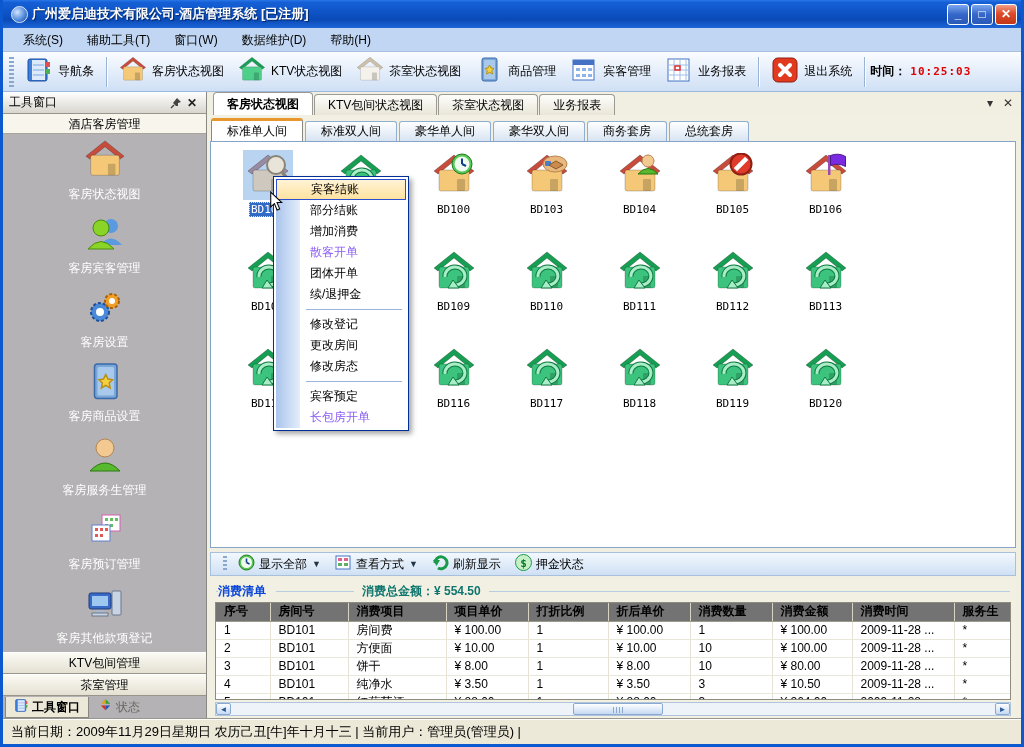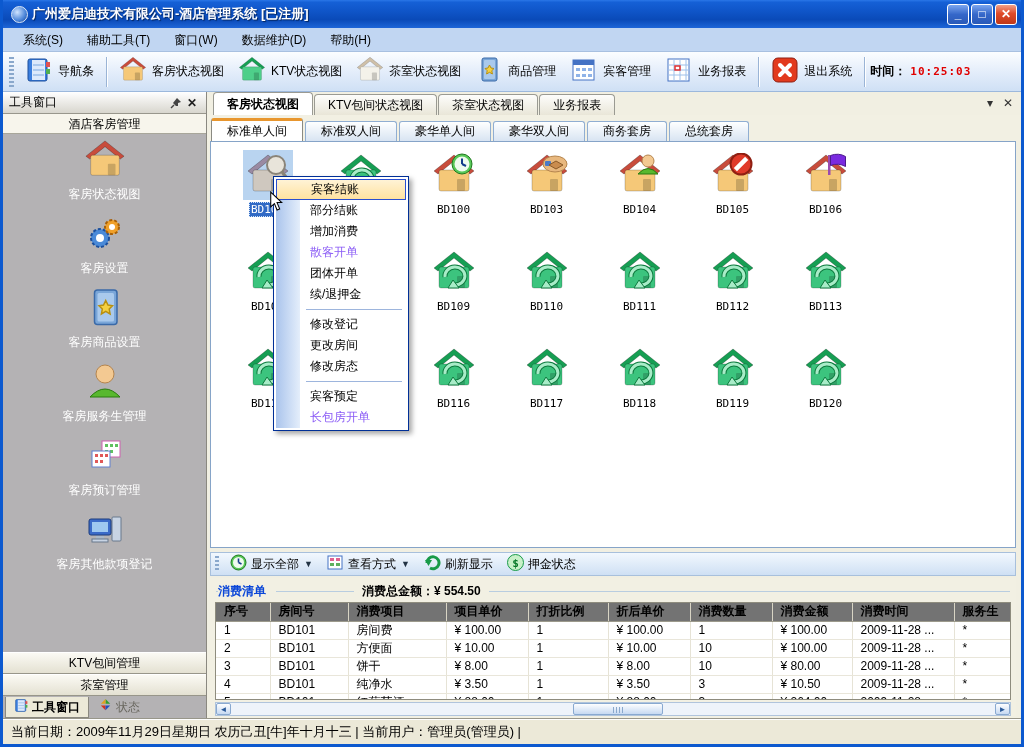--- a/index.html
+++ b/index.html
@@ -83,32 +83,32 @@
   .ctx::before { content:""; position:absolute; left:2px; top:2px; bottom:2px; width:24px;
     background:linear-gradient(90deg,#aac4ec,#e4eefb); }
   .ctx-item { position:relative; height:21px; line-height:21px; padding-left:34px; white-space:nowrap; }
   .ctx-item.hl { background:linear-gradient(180deg,#fff3d6,#ffe2a0); border:1px solid #2a4fd0; height:21px; line-height:19px; }
   .ctx-item.dis { color:#8b5cf6; }
   .ctx-sep { height:1px; background:#9db5dd; margin:4px 4px 4px 30px; }
   .cursor { position:absolute; left:58px; top:49px; z-index:6; }
 
   
   .view-toolbar { position:absolute; top:460px; left:3px; right:5px; height:24px;
-    background:linear-gradient(180deg,#f2f8fe,#cfe0f4); border:1px solid #a8c0dc; display:flex; align-items:center; }
+    background:linear-gradient(180deg,#f2f8fe,#cfe0f4); border:1px solid #a8c0dc; display:flex; align-items:center;padding-left:8px; }
   .vgrip { width:4px; height:16px; margin:0 4px; background:repeating-linear-gradient(180deg,#8aa8cc 0 2px,transparent 2px 4px); }
   .vbtn { display:flex; align-items:center; gap:4px; padding:0 7px; height:22px; }
   .vbtn svg { width:17px; height:17px; }
   .varrow { font-size:9px; color:#234; margin-left:1px; }
 
   
   .bottom-wrap { position:absolute; top:486px; left:3px; right:5px; bottom:0; background:#f2f0e3; }
   .cap { position:absolute; top:5px; left:6px; right:6px; height:16px; }
   .cap .line { position:absolute; left:0; right:0; top:8px; height:1px; background:#b9cde0; }
   .cap .t1 { position:absolute; left:2px; top:0; background:#f2f0e3; padding-right:10px; color:#0a46d8; font-weight:bold; }
-  .cap .t2 { position:absolute; left:138px; top:0; background:#f2f0e3; padding:0 8px; color:#000000; font-weight:bold; }
+  .cap .t2 { position:absolute; left:138px; top:0; background:#f2f0e3; padding:0 8px; color:#0f766e; font-weight:bold; }
   .cap .t2 b { font-weight:bold; }
 
   .ctable { position:absolute; top:24px; left:5px; right:5px; height:98px; background:#fff; border:1px solid #8e8c7e; overflow:hidden; }
   table { border-collapse:collapse; table-layout:fixed; width:100%; }
   th { height:18px; background:#737373; border-bottom:1px solid #9c9a8c; border-right:1px solid #d8d4c4;
        font-weight:bold; text-align:left; padding-left:8px; white-space:nowrap; overflow:hidden; }
   td { height:16px; border-right:1px solid #e6e3d6; border-bottom:1px solid #e9e6da; padding-left:8px;
        white-space:nowrap; overflow:hidden; font-size:12px; }
   .hscroll { position:absolute; top:124px; left:5px; right:5px; height:14px; background:#eef3fa; border:1px solid #b0c4dc; }
   .harrow { position:absolute; top:0; width:15px; height:12px; background:linear-gradient(180deg,#fdfeff,#c6d9f2);
@@ -249,20 +249,29 @@
     </div>
     <div class="sb-group-title">酒店客房管理</div>
     <div class="sb-items" id="sb-items">
         <div class="sb-item">
           <span><svg viewBox="0 0 44 44">
               <polygon points="2,18 22,2 42,18 38,21 22,8 6,21" fill="#c84c3c" stroke="rgba(0,0,0,.25)"></polygon>
               <rect x="7" y="17" width="30" height="21" rx="2" fill="#f5c878" stroke="rgba(0,0,0,.2)"></rect>
               <rect x="25" y="26" width="8" height="12" rx="1" fill="rgba(0,0,0,.18)"></rect>
             </svg></span>
           <span class="lbl">客房状态视图</span>
+        </div>
+        <div class="sb-item">
+          <span><svg viewBox="0 0 42 42">
+              <circle cx="27" cy="13" r="7" fill="#5a9ae0"></circle>
+              <path d="M16 32 q11 -13 22 0 z" fill="#5a9ae0"></path>
+              <circle cx="17" cy="15" r="8" fill="#8ad428" stroke="#4a8a10"></circle>
+              <path d="M4 36 q13 -15 26 0 z" fill="#8ad428" stroke="#4a8a10"></path>
+            </svg></span>
+          <span class="lbl">客房宾客管理</span>
         </div>
         <div class="sb-item">
           <span><svg viewBox="0 0 42 42">
               <circle cx="16" cy="25" r="9" fill="#4a8ad8" stroke="#1c4f9c" stroke-width="2" stroke-dasharray="3 2"></circle>
               <circle cx="16" cy="25" r="4" fill="#fff"></circle>
               <circle cx="28" cy="14" r="7" fill="#f0a028" stroke="#a86008" stroke-width="2" stroke-dasharray="3 2"></circle>
               <circle cx="28" cy="14" r="3" fill="#fff"></circle>
             </svg></span>
           <span class="lbl">客房设置</span>
         </div>

